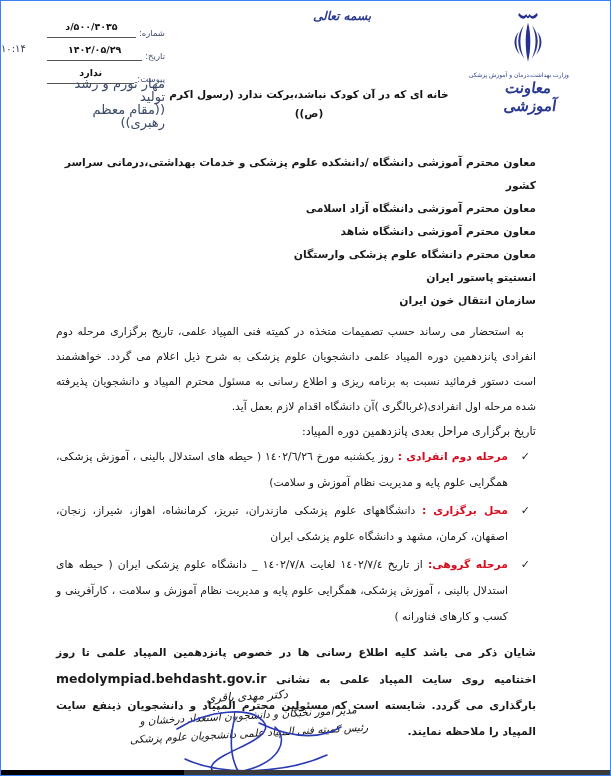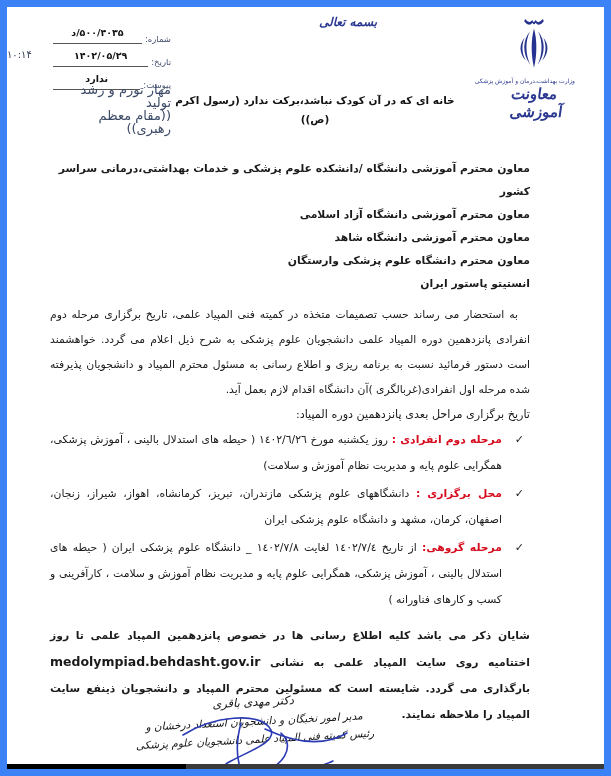--- a/index.html
+++ b/index.html
@@ -1,19 +1,19 @@
 <!DOCTYPE html>
 <html lang="fa" dir="rtl"><head>
 <meta charset="utf-8">
 <style>
   * { margin:0; padding:0; box-sizing:border-box; }
   html,body { background:#f6f6f6; }
   .page {
     position:relative; width:611px; height:776px; margin:0 auto;
-    background:#ffffff; border:7px solid #3b82f6; overflow:hidden;
+    background:#ffffff; border:1px solid #3b82f6; overflow:hidden;
     direction:rtl; font-family:"DejaVu Sans", sans-serif; color:#1a1a1a;
   }
   
   .bismillah {
     position:absolute; top:8px; left:296px; width:90px; text-align:center;
     color:#2b3990; font-size:12px; font-weight:bold; font-style:italic;
   }
   .ref-block { position:absolute; top:20px; left:46px; width:118px; font-size:8.5px; }
   .ref-row { display:flex; align-items:flex-end; margin-bottom:6px; }
   .ref-label { color:#44506e; white-space:nowrap; margin-left:3px; }
@@ -122,20 +122,21 @@
     <div class="ministry-name">وزارت بهداشت،درمان و آموزش پزشکی</div>
     <div class="deputy-name">معاونت آموزشی</div>
   </div>
 
   <div class="content">
     <div class="recipient">معاون محترم آموزشی دانشگاه /دانشکده علوم پزشکی و خدمات بهداشتی،درمانی سراسر کشور</div>
     <div class="recipient">معاون محترم آموزشی دانشگاه آزاد اسلامی</div>
     <div class="recipient">معاون محترم آموزشی دانشگاه شاهد</div>
     <div class="recipient">معاون محترم دانشگاه علوم پزشکی وارستگان</div>
     <div class="recipient">انستیتو پاستور ایران</div>
+    <div class="recipient">سازمان انتقال خون ایران</div>
 
 
     <div class="paragraph">به استحضار می رساند حسب تصمیمات متخذه در کمیته فنی المپیاد علمی، تاریخ برگزاری مرحله دوم انفرادی پانزدهمین دوره المپیاد علمی دانشجویان علوم پزشکی به شرح ذیل اعلام می گردد. خواهشمند است دستور فرمائید نسبت به برنامه ریزی و اطلاع رسانی به مسئول محترم المپیاد و دانشجویان پذیرفته شده مرحله اول انفرادی(غربالگری )آن دانشگاه اقدام لازم بعمل آید.</div>
 
     <div class="schedule-heading">تاریخ برگزاری مراحل بعدی پانزدهمین دوره المپیاد:</div>
 
     <ul class="schedule">
       <li>
         <span class="check">✓</span>
         <span class="stage-label">مرحله دوم انفرادی :</span>

